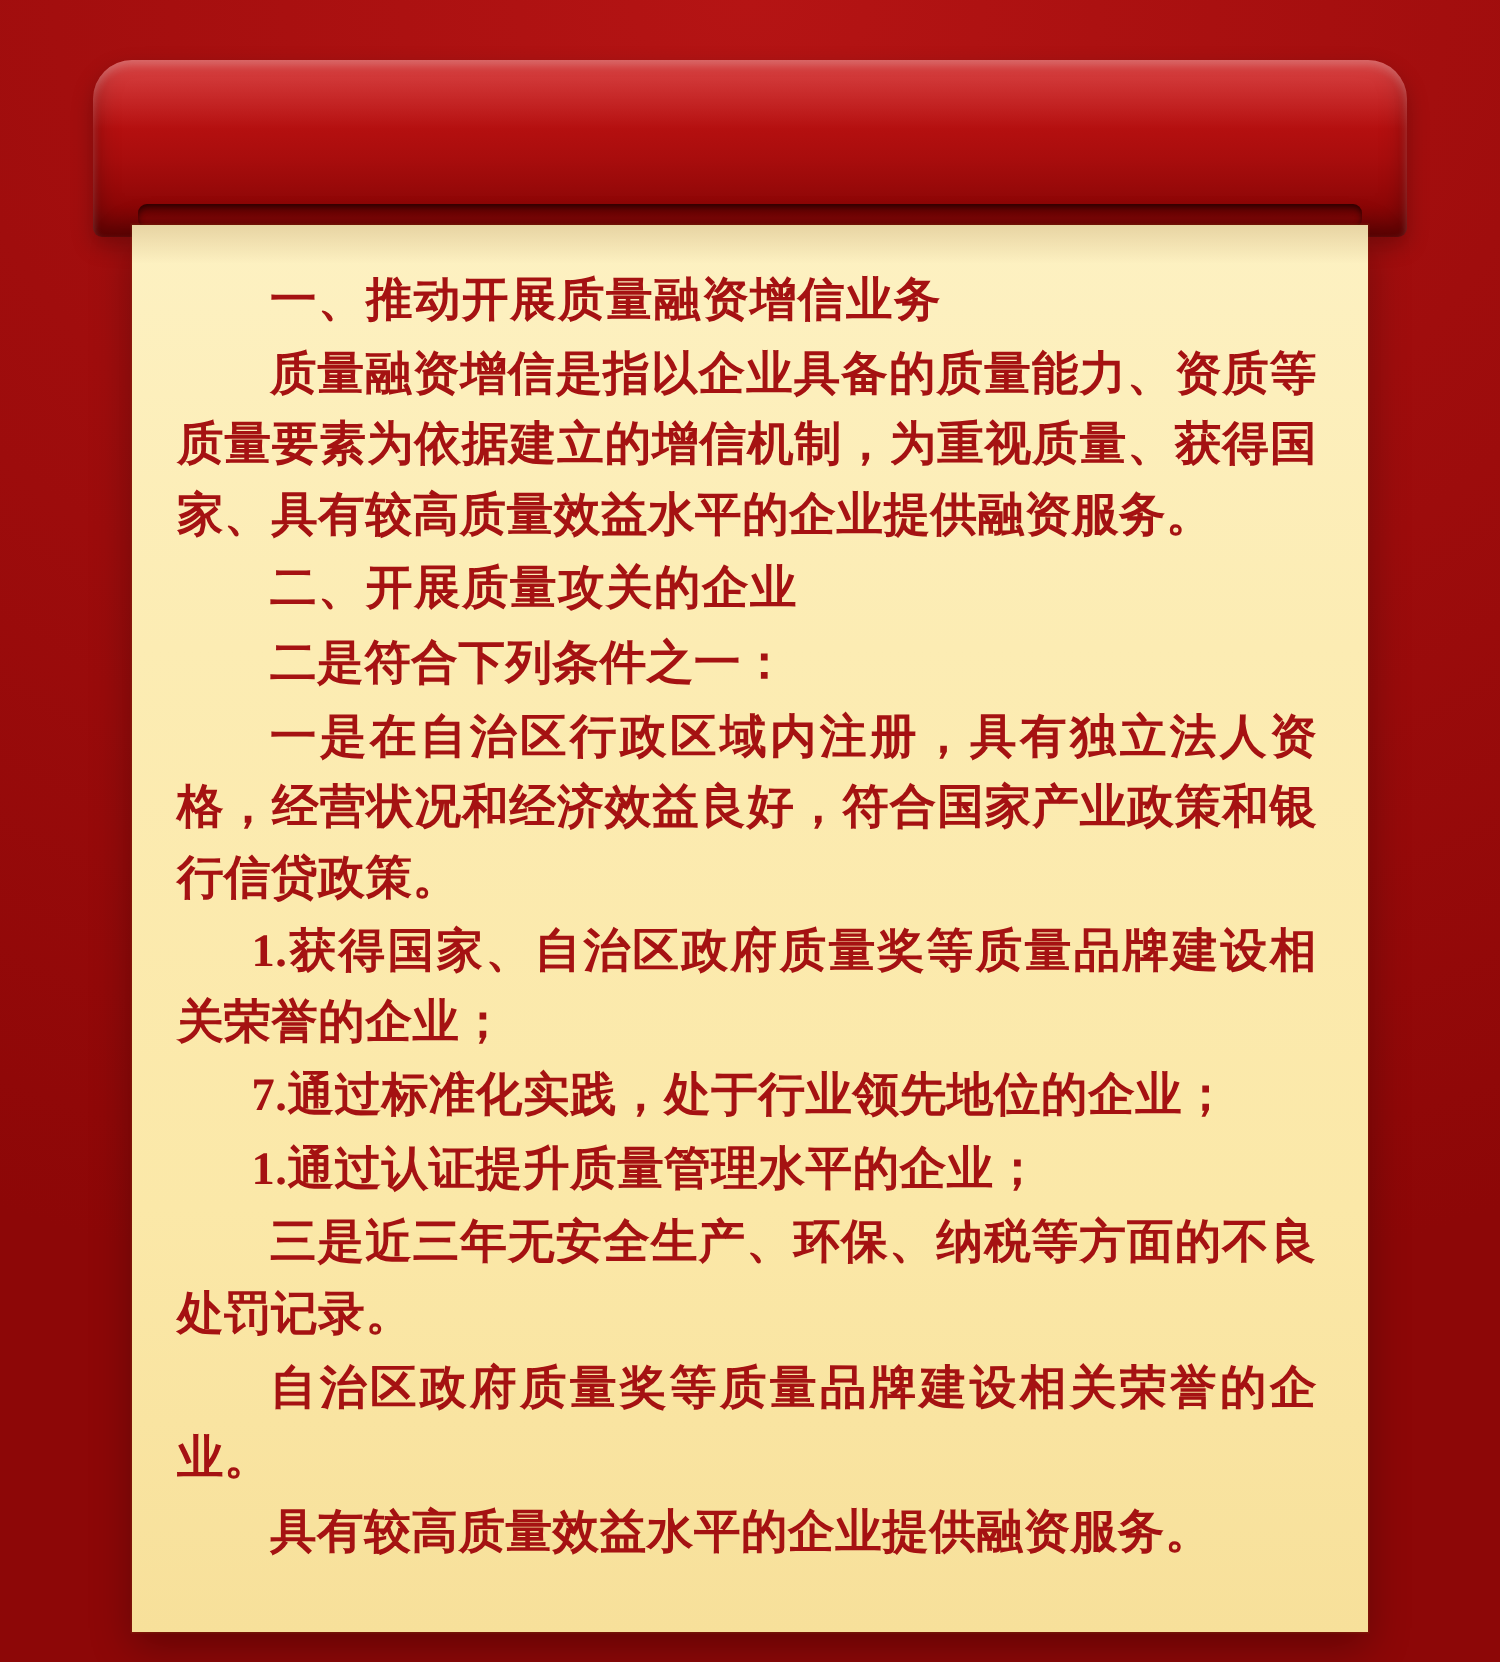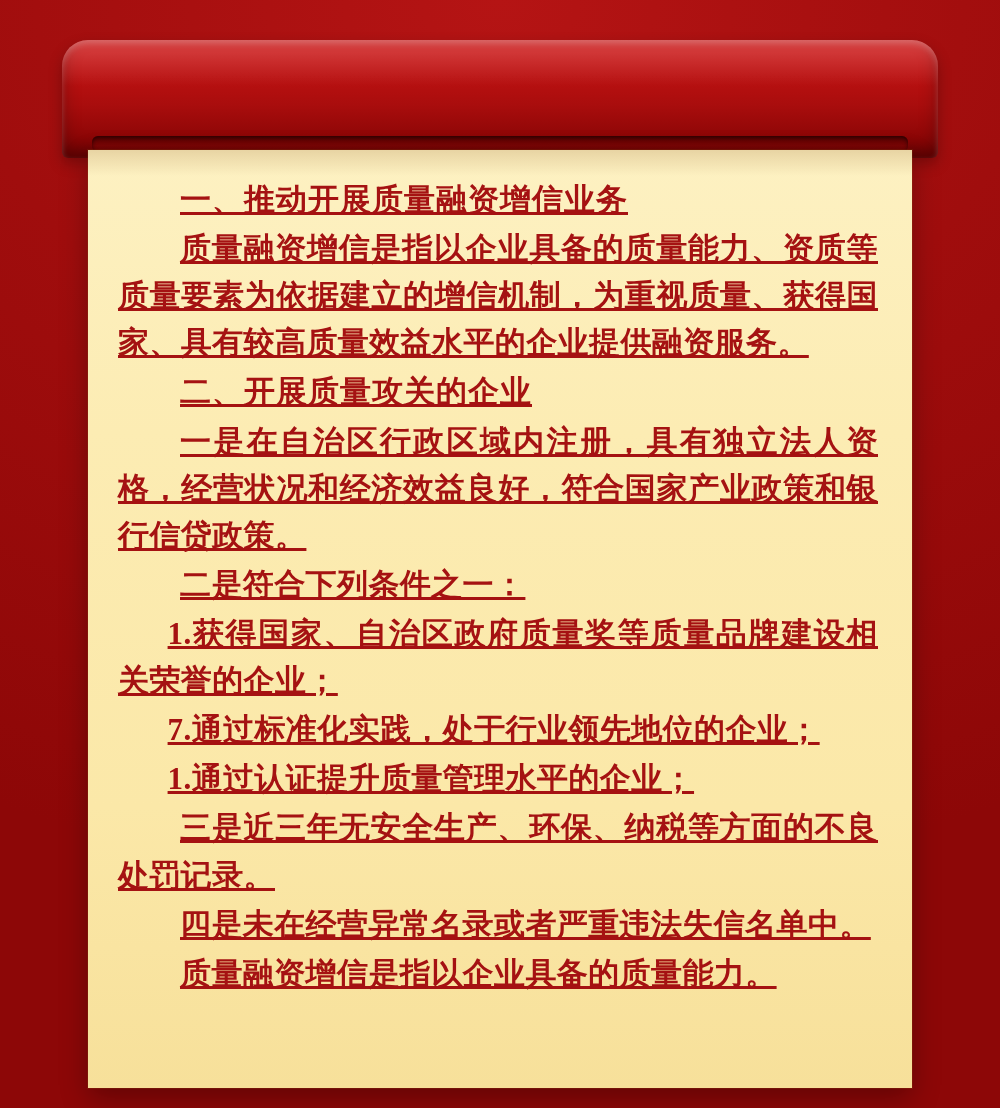--- a/index.html
+++ b/index.html
@@ -89,21 +89,20 @@
     font-size: 31px;
     line-height: 1.52;
     letter-spacing: 0.4px;
     font-family: "Liberation Serif", "DejaVu Serif", serif;
     font-weight: 700;
   }
   .doc p {
     margin: 0 0 2px 0;
     text-align: justify;
     text-justify: inter-ideograph;
-    text-decoration: underline;
   }
   .indent1 { text-indent: 2em; }
   .indent2 { text-indent: 1.6em; }
   .heading {
     text-indent: 2em;
     letter-spacing: 1px;
   }
 </style>
 </head>
 <body>
@@ -115,27 +114,27 @@
     <div class="slot"></div>
   </div>
 
   <div class="paper">
     <div class="doc">
 
       <p class="heading">一、推动开展质量融资增信业务</p>
       <p class="indent1">质量融资增信是指以企业具备的质量能力、资质等质量要素为依据建立的增信机制，为重视质量、获得国家、具有较高质量效益水平的企业提供融资服务。</p>
 
       <p class="heading">二、开展质量攻关的企业</p>
+      <p class="indent1">二是符合下列条件之一：</p>
       <p class="indent1">一是在自治区行政区域内注册，具有独立法人资格，经营状况和经济效益良好，符合国家产业政策和银行信贷政策。</p>
-      <p class="indent1">二是符合下列条件之一：</p>
 
       <p class="indent2">1.获得国家、自治区政府质量奖等质量品牌建设相关荣誉的企业；</p>
       <p class="indent2">7.通过标准化实践，处于行业领先地位的企业；</p>
       <p class="indent2">1.通过认证提升质量管理水平的企业；</p>
 
       <p class="indent1">三是近三年无安全生产、环保、纳税等方面的不良处罚记录。</p>
-      <p class="indent1">四是未在经营异常名录或者严重违法失信名单中。</p>
-      <p class="indent1">质量融资增信是指以企业具备的质量能力。</p>
+      <p class="indent1">自治区政府质量奖等质量品牌建设相关荣誉的企业。</p>
+      <p class="indent1">具有较高质量效益水平的企业提供融资服务。</p>
 
     </div>
   </div>
 
 </div>
 
 </body></html>

